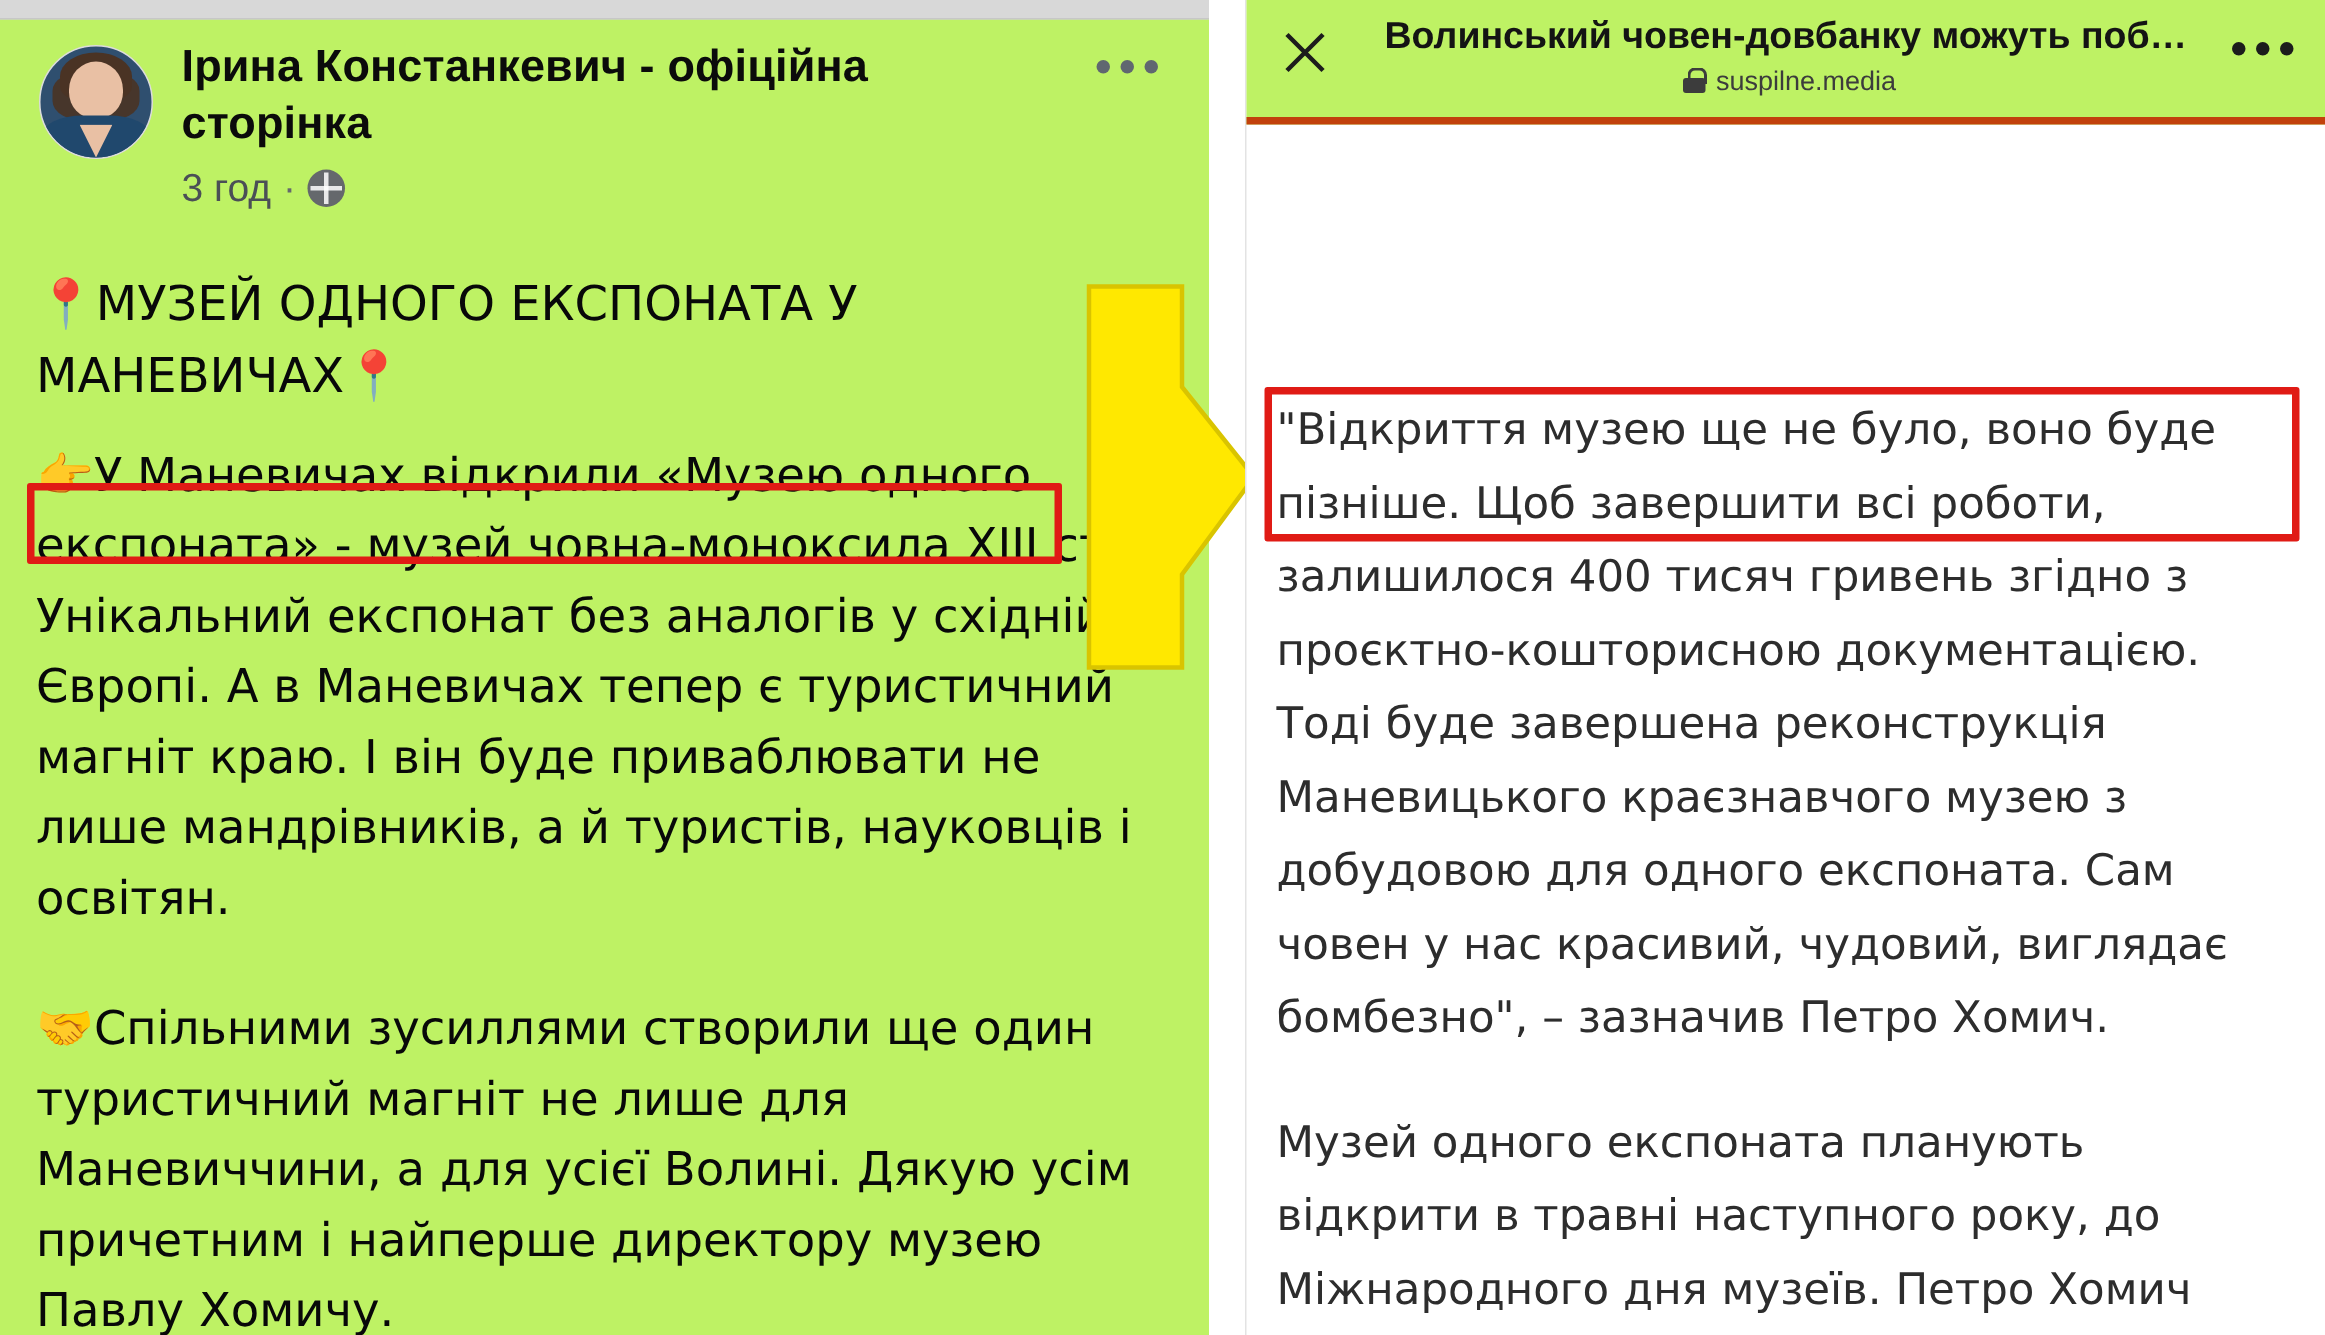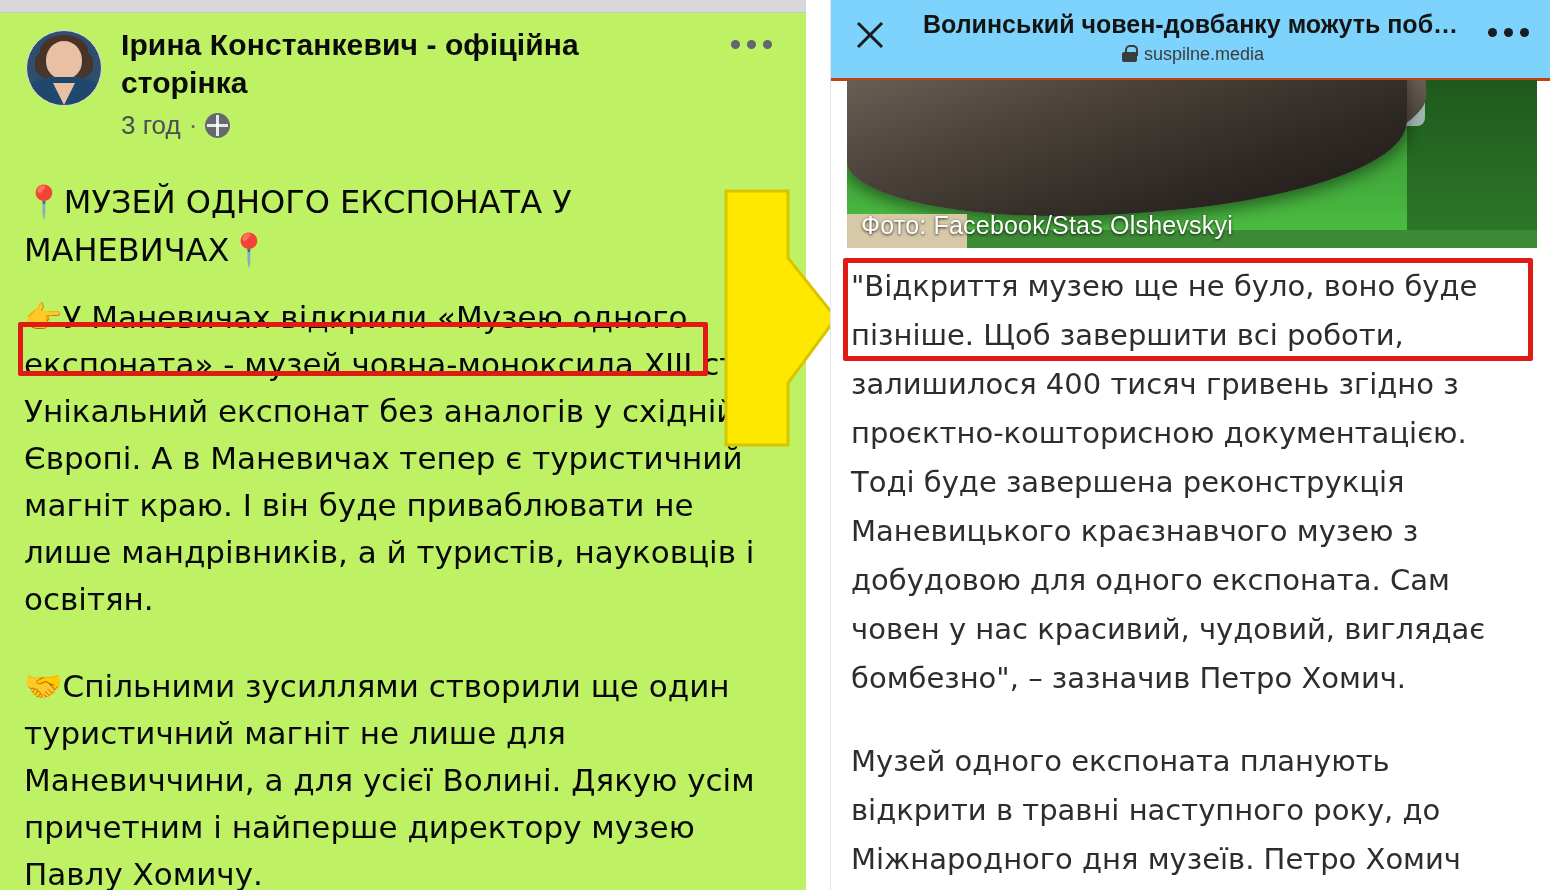--- a/index.html
+++ b/index.html
@@ -226,22 +226,22 @@
     width: 720px;
     height: 890px;
     background: #ffffff;
     border-left: 1px solid #e3e3e3;
   }
   .art-browser-bar {
     position: absolute;
     left: 0; top: 0;
     width: 720px;
     height: 78px;
-    background: #7dd3fc;
-    border-bottom: 3px solid #c2410c;
+    background: #bef264;
+    border-bottom: 5px solid #c2410c;
   }
   .close-icon {
     position: absolute;
     left: 22px;
     top: 18px;
     width: 34px;
     height: 34px;
     cursor: pointer;
   }
   .close-icon::before, .close-icon::after {
@@ -473,30 +473,20 @@
           <span class="shackle"></span><span class="body"></span>
         </span><span>suspilne.media</span>
       </div>
       <div class="browser-ellipsis">
         <span></span>
           <span></span>
           <span></span>
       </div>
     </div>
 
-    <div class="art-photo">
-      <div class="photo-grass"></div>
-      <div class="photo-grass-dark"></div>
-      <div class="photo-floor"></div>
-      <div class="photo-obj"></div>
-      <div class="photo-boat2"></div>
-      <div class="photo-boat"></div>
-      <div class="photo-plinth"></div>
-      <div class="photo-credit">Фото: Facebook/Stas Olshevskyi</div>
-    </div>
 
     <div class="art-body">
       <div class="art-para">"Відкриття музею ще не було, воно буде пізніше. Щоб завершити всі роботи, залишилося 400 тисяч гривень згідно з проєктно-кошторисною документацією. Тоді буде завершена реконструкція Маневицького краєзнавчого музею з добудовою для одного експоната. Сам човен у нас красивий, чудовий, виглядає бомбезно", – зазначив Петро Хомич.</div>
       <div class="art-para">Музей одного експоната планують відкрити в травні наступного року, до Міжнародного дня музеїв. Петро Хомич</div>
     </div>
 
     <div class="hl-right"></div>
   </div>
 
 </div>

